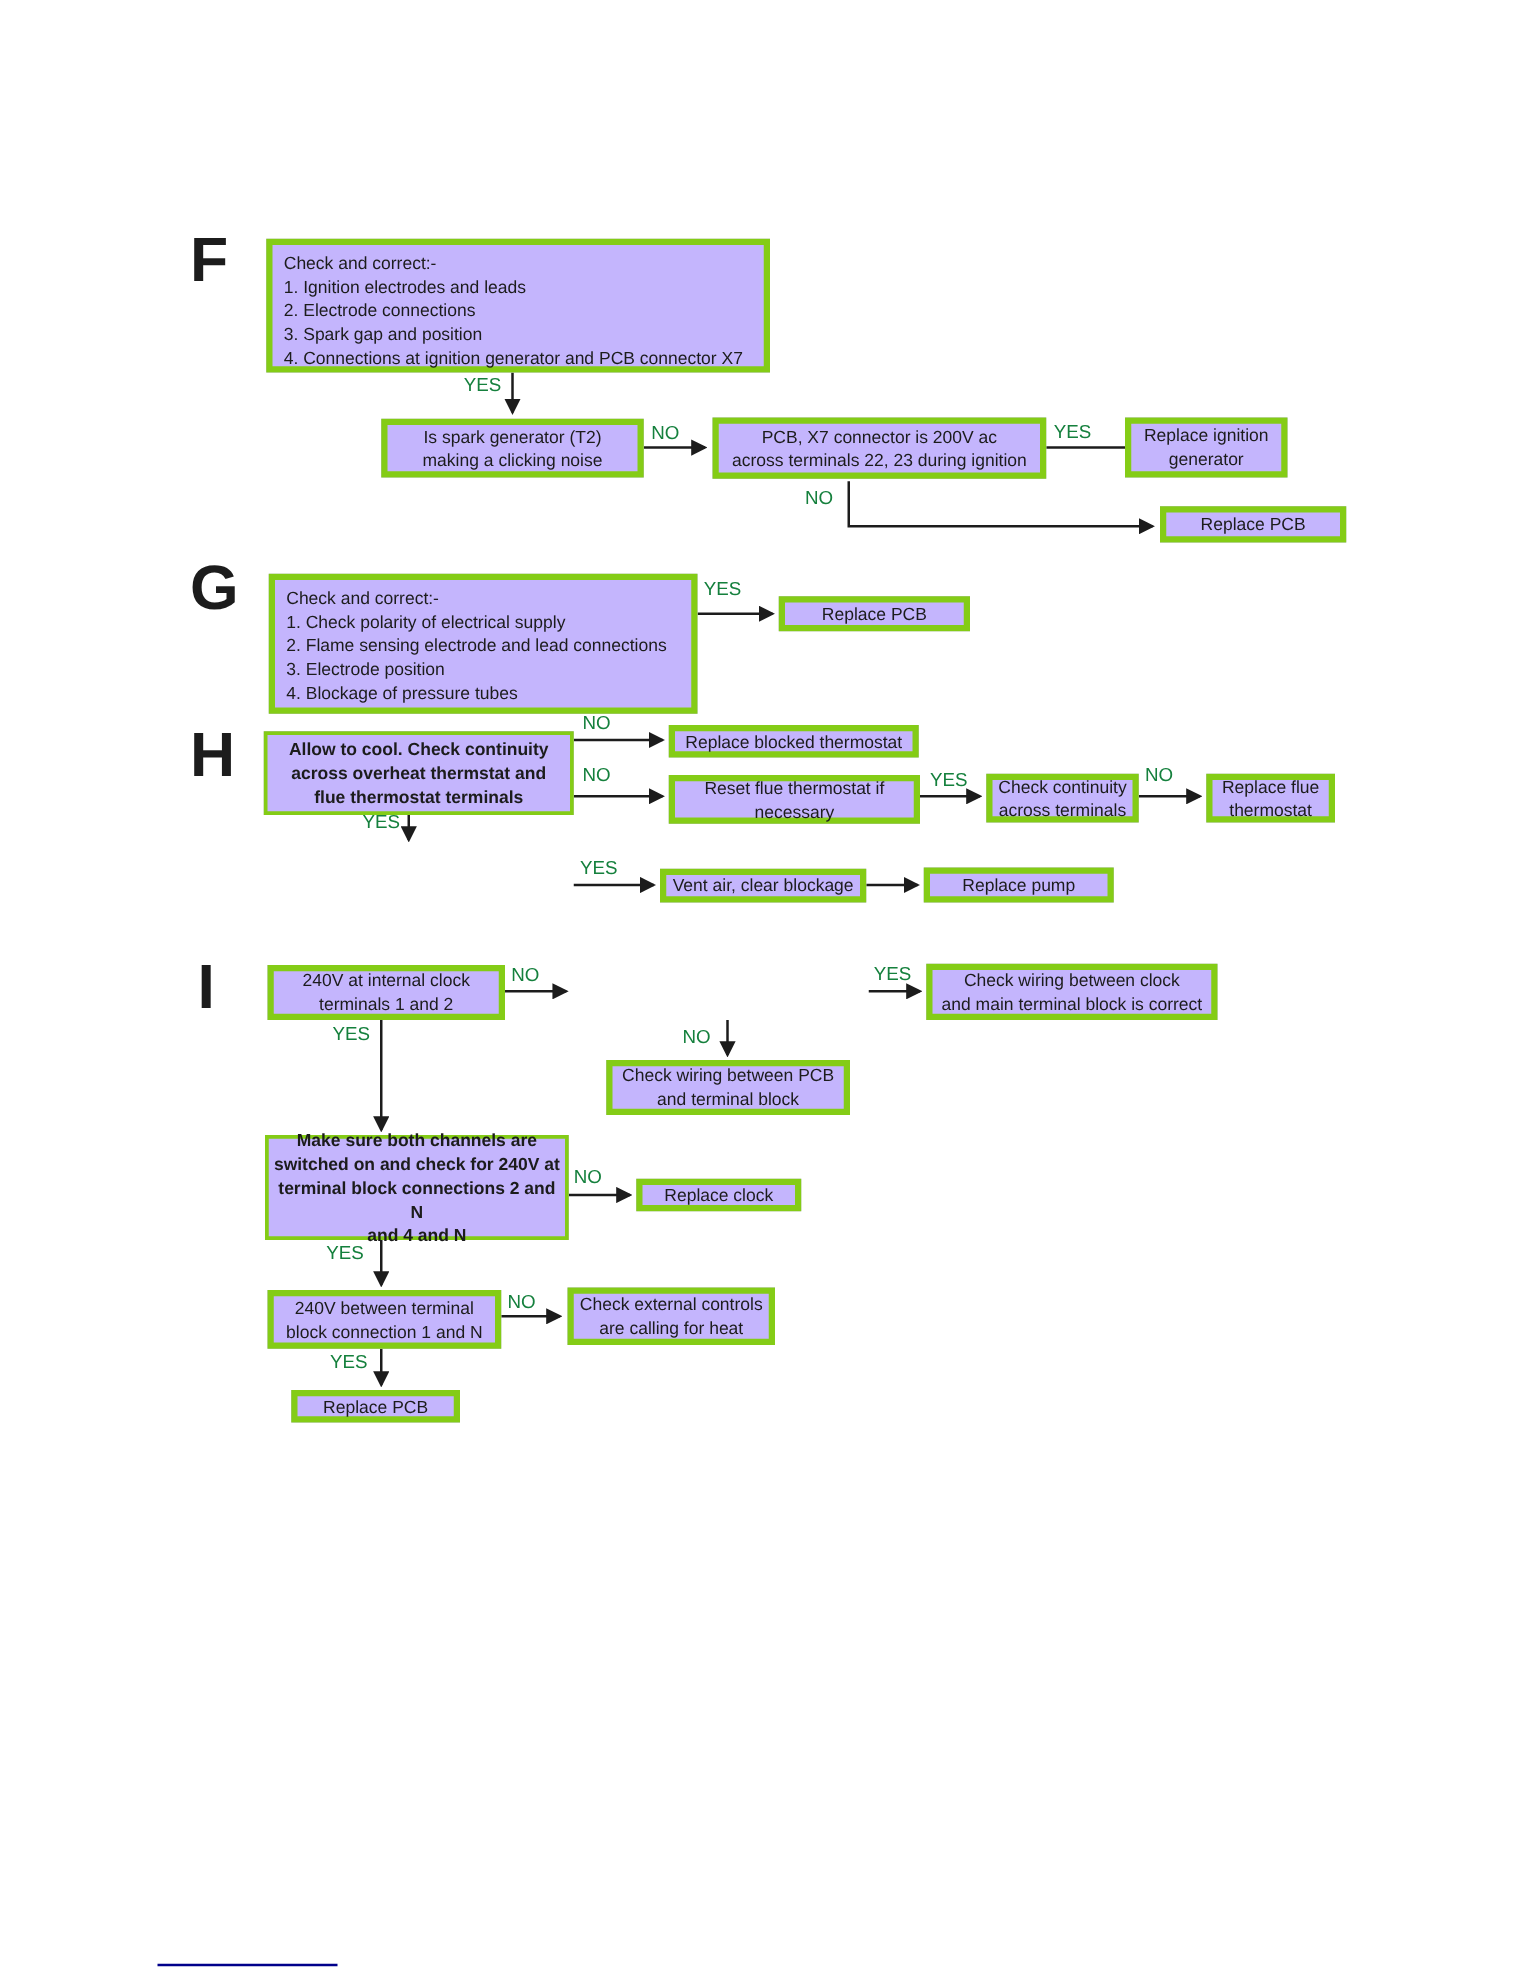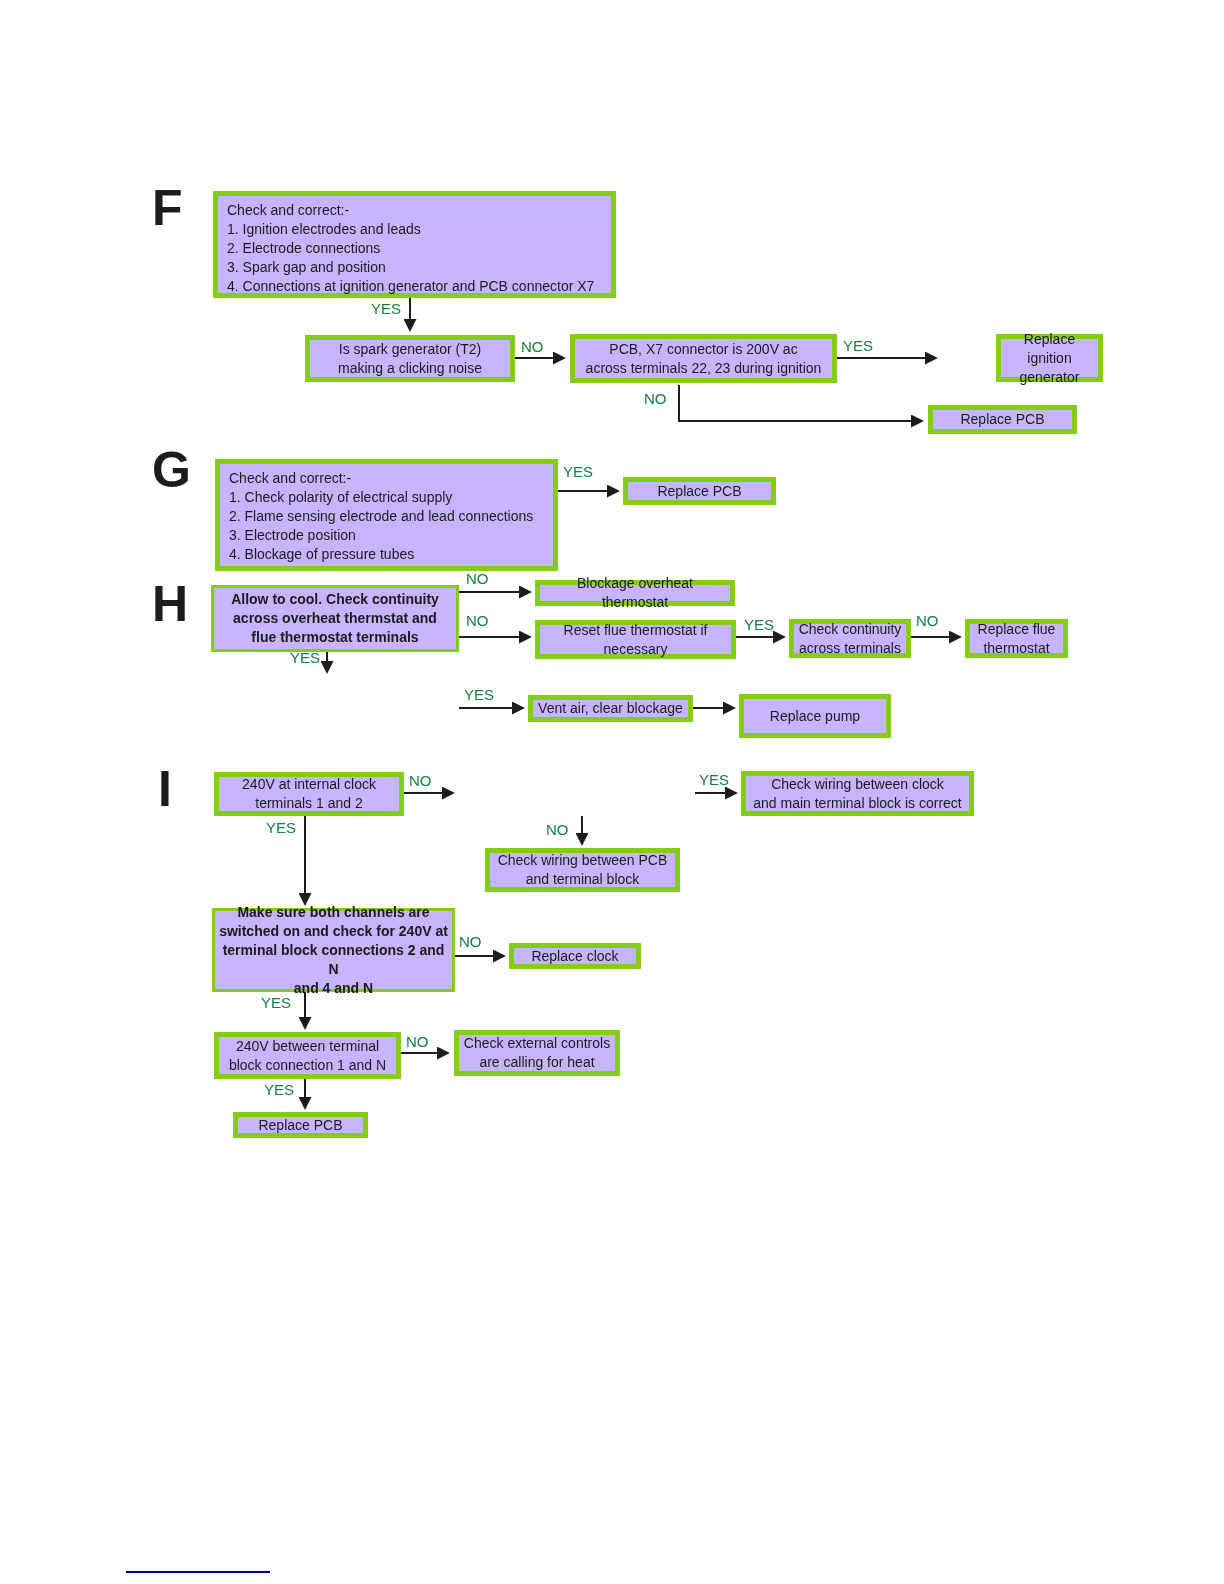--- a/index.html
+++ b/index.html
@@ -57,53 +57,53 @@
 2. Electrode connections
 3. Spark gap and position
 4. Connections at ignition generator and PCB connector X7</div>
   <div class="lbl" style="left:371px;top:300px">YES</div>
   <div class="box" style="left:305px;top:335px;width:210px;height:47px">Is spark generator (T2)
 making a clicking noise</div>
   <div class="lbl" style="left:521px;top:338px">NO</div>
   <div class="box" style="left:570px;top:334px;width:267px;height:49px">PCB, X7 connector is 200V ac
 across terminals 22, 23 during ignition</div>
   <div class="lbl" style="left:843px;top:337px">YES</div>
-  <div class="box" style="left:996px;top:334px;width:107px;height:48px">Replace ignition
+  <div class="box" style="left:900px;top:334px;width:130px;height:48px">Replace ignition
 generator</div>
   <div class="lbl" style="left:644px;top:390px">NO</div>
   <div class="box" style="left:928px;top:405px;width:149px;height:29px">Replace PCB</div>
 
   <div class="sec-letter" style="left:152px;top:445px">G</div>
   <div class="box left" style="left:215px;top:459px;width:343px;height:112px">Check and correct:-
 1. Check polarity of electrical supply
 2. Flame sensing electrode and lead connections
 3. Electrode position
 4. Blockage of pressure tubes</div>
   <div class="lbl" style="left:563px;top:463px">YES</div>
   <div class="box" style="left:623px;top:477px;width:153px;height:28px">Replace PCB</div>
 
   <div class="sec-letter" style="left:152px;top:579px">H</div>
   <div class="box thick" style="left:211px;top:585px;width:248px;height:67px">Allow to cool. Check continuity
 across overheat thermstat and
 flue thermostat terminals</div>
   <div class="lbl" style="left:466px;top:570px">NO</div>
-  <div class="box" style="left:535px;top:580px;width:200px;height:26px">Blockage overheat thermostat</div>
+  <div class="box" style="left:535px;top:580px;width:200px;height:26px">Replace blocked thermostat</div>
   <div class="lbl" style="left:466px;top:612px">NO</div>
   <div class="box" style="left:535px;top:620px;width:201px;height:39px">Reset flue thermostat if
 necessary</div>
   <div class="lbl" style="left:744px;top:616px">YES</div>
   <div class="box" style="left:789px;top:619px;width:122px;height:39px">Check continuity
 across terminals</div>
   <div class="lbl" style="left:916px;top:612px">NO</div>
   <div class="box" style="left:965px;top:619px;width:103px;height:39px">Replace flue
 thermostat</div>
   <div class="lbl" style="left:290px;top:649px">YES</div>
   <div class="lbl" style="left:464px;top:686px">YES</div>
   <div class="box" style="left:528px;top:695px;width:165px;height:27px">Vent air, clear blockage</div>
-  <div class="box" style="left:739px;top:694px;width:152px;height:44px">Replace pump</div>
+  <div class="box" style="left:739px;top:694px;width:152px;height:28px">Replace pump</div>
 
   <div class="sec-letter" style="left:158px;top:764px">I</div>
   <div class="box" style="left:214px;top:772px;width:190px;height:44px">240V at internal clock
 terminals 1 and 2</div>
   <div class="lbl" style="left:409px;top:772px">NO</div>
   <div class="lbl" style="left:699px;top:771px">YES</div>
   <div class="box" style="left:741px;top:771px;width:233px;height:45px">Check wiring between clock
 and main terminal block is correct</div>
   <div class="lbl" style="left:546px;top:821px">NO</div>
   <div class="box" style="left:485px;top:848px;width:195px;height:44px">Check wiring between PCB

